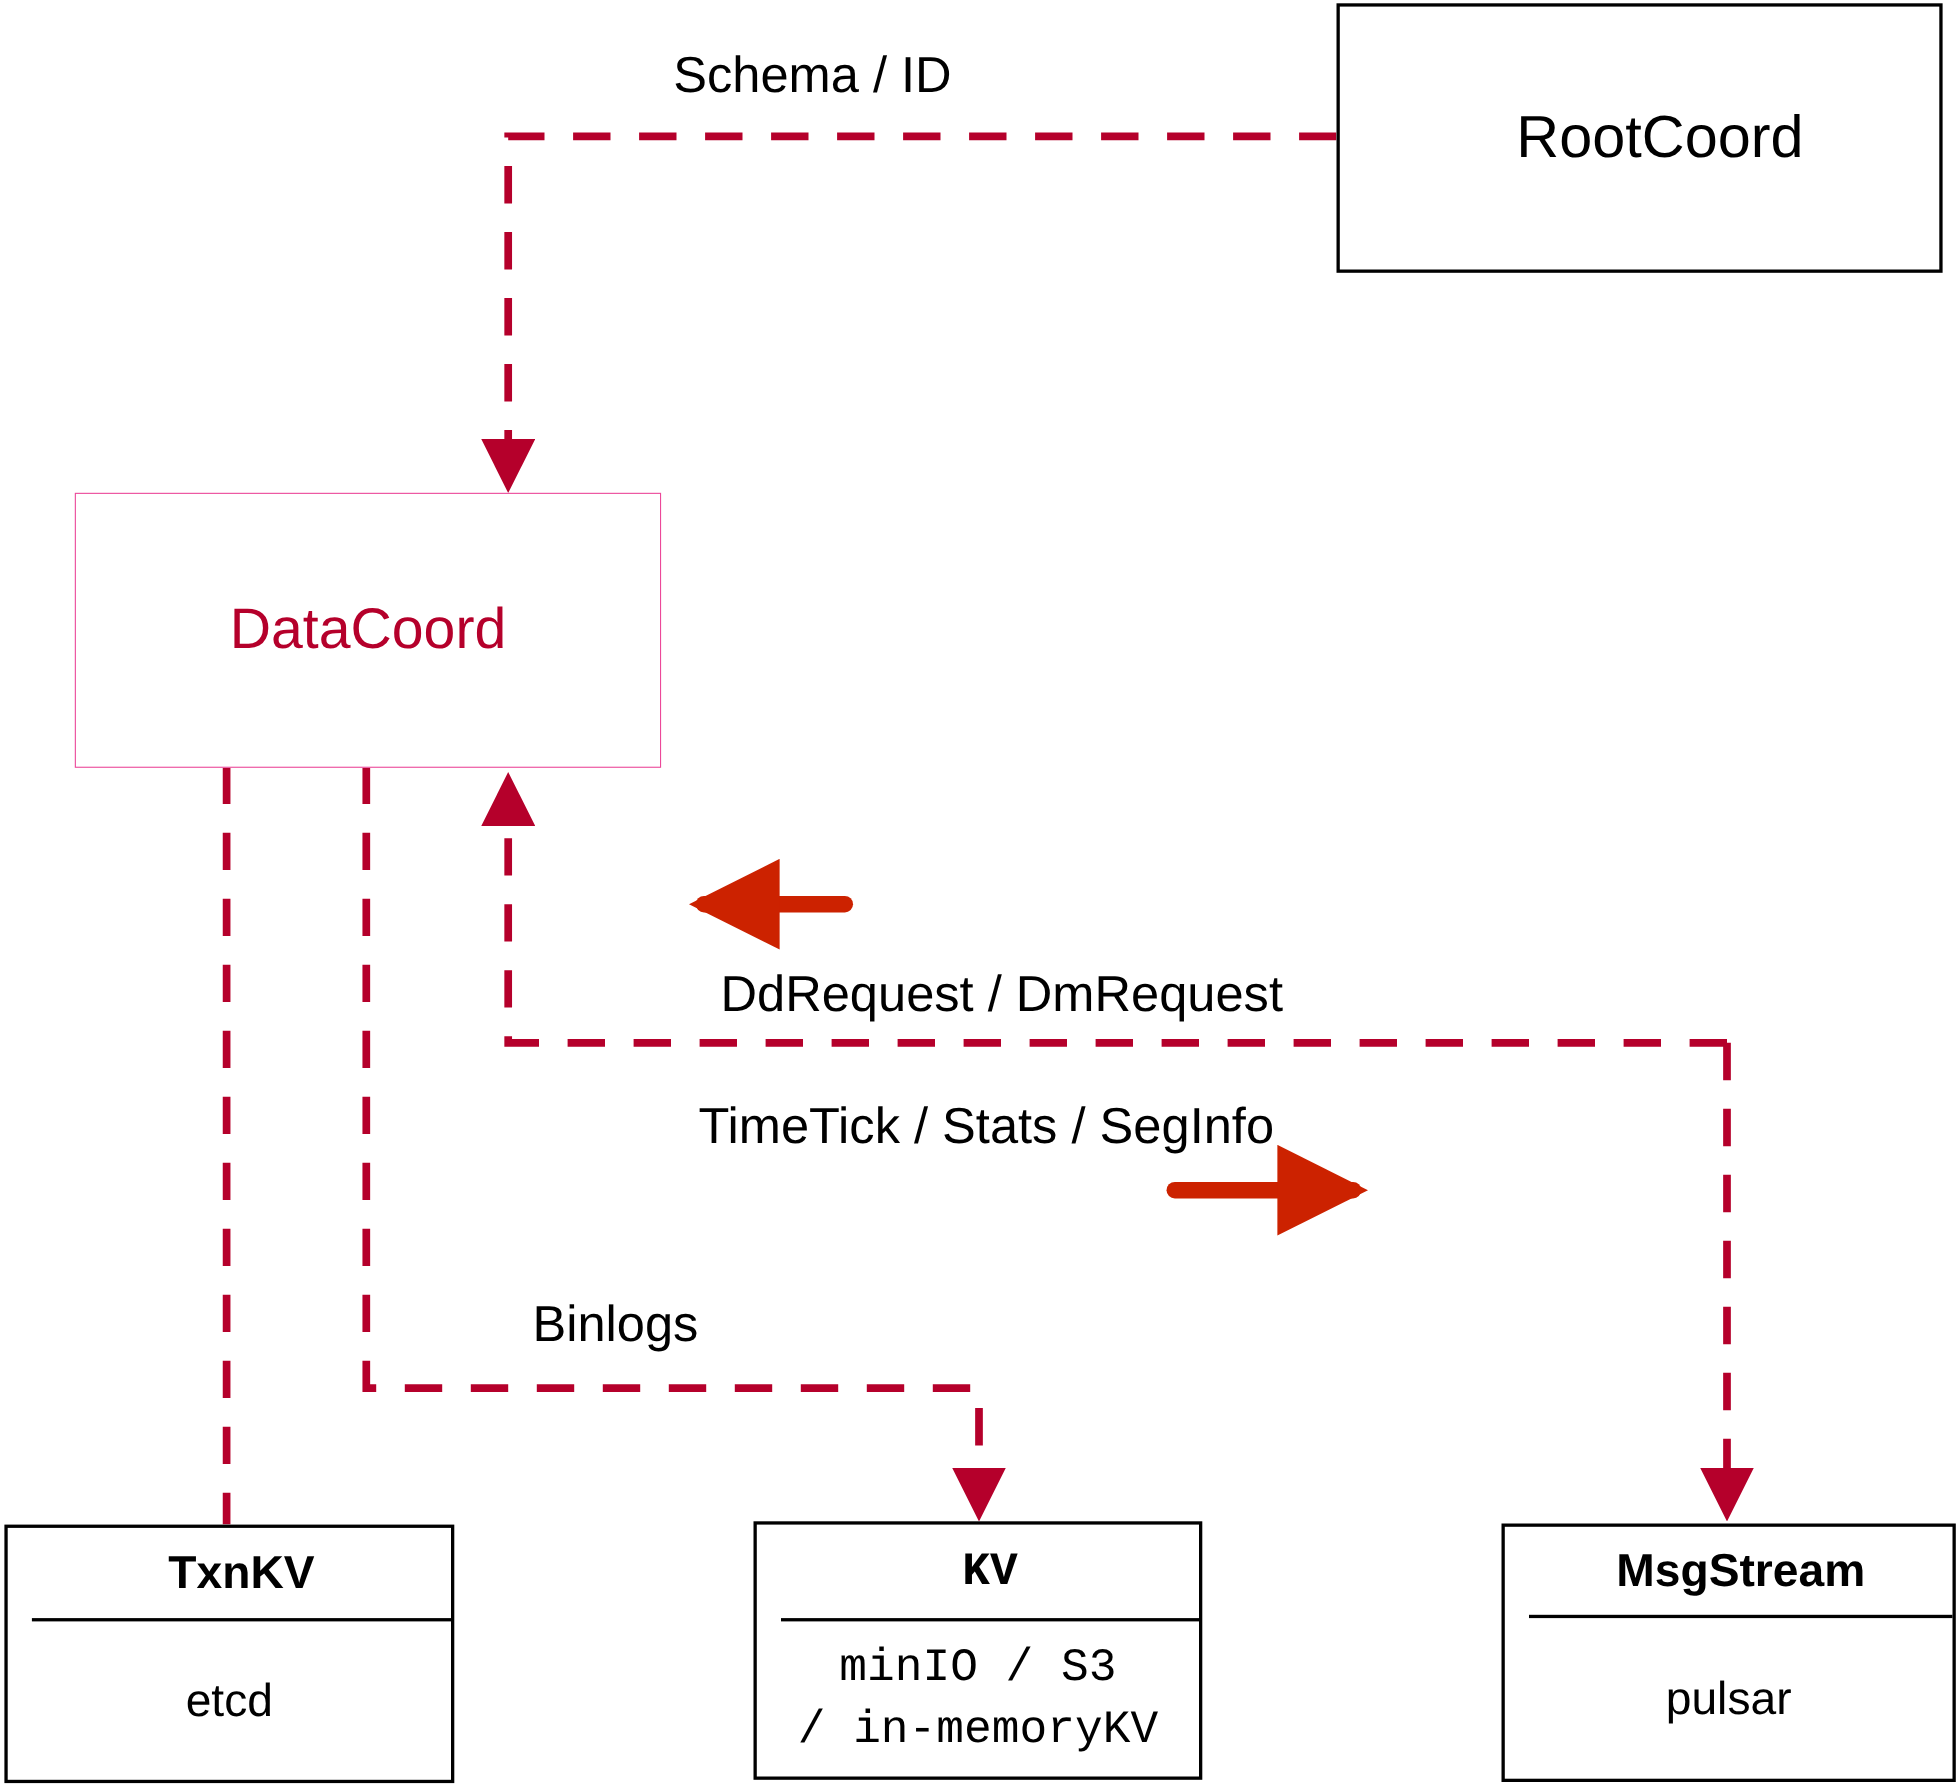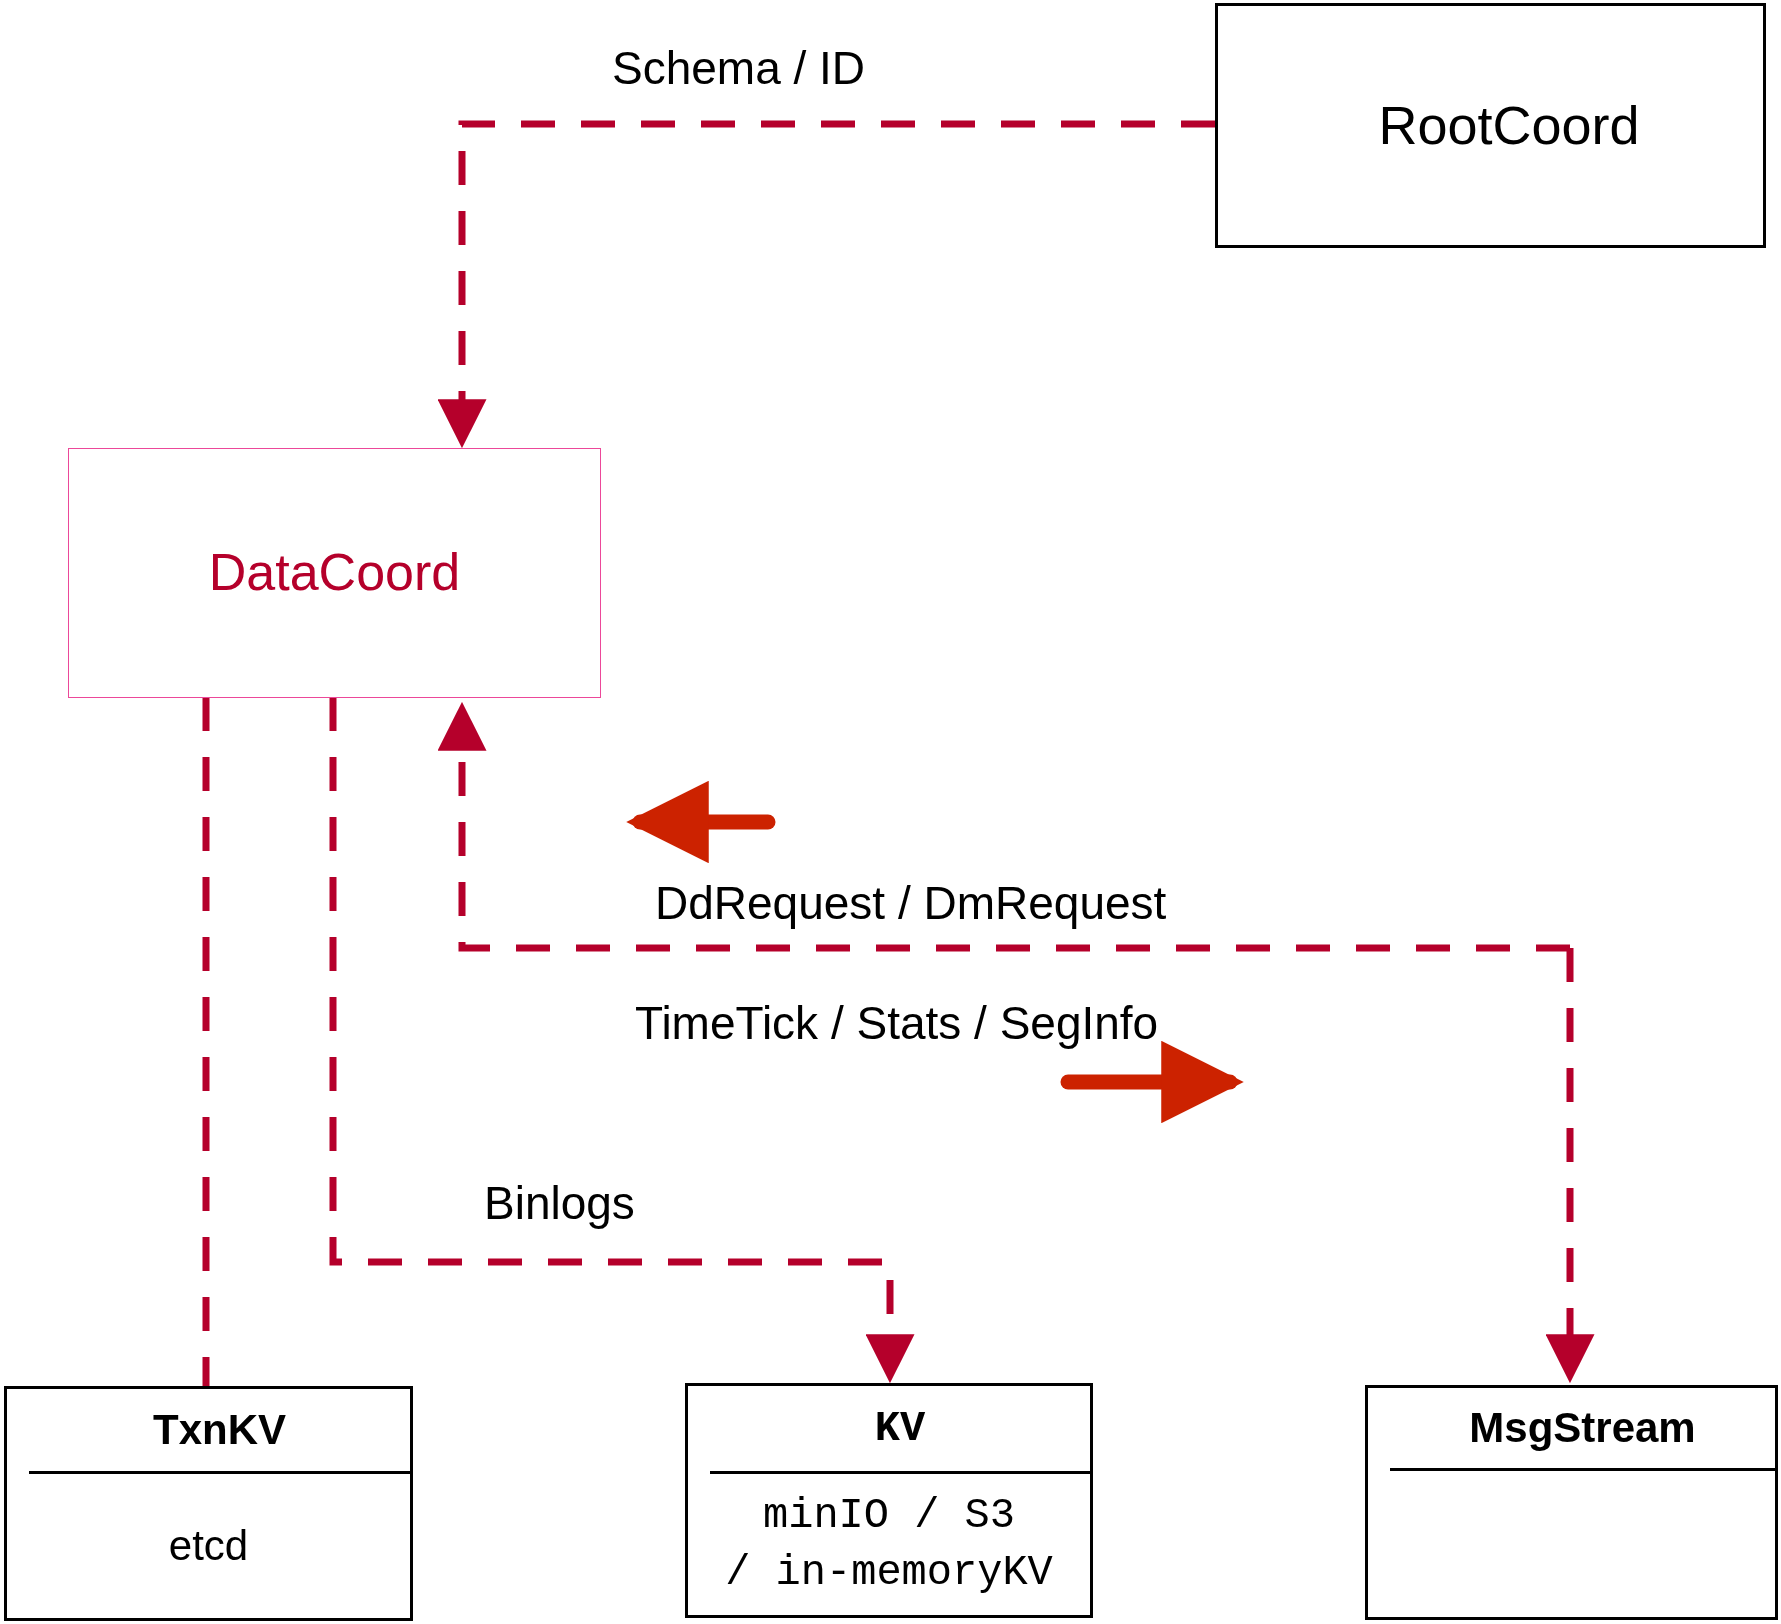--- a/index.html
+++ b/index.html
@@ -145,20 +145,23 @@
   <div class="node-box split-box" style="left:685px; top:1383px; width:408px; height:235px;font-family:Liberation Mono, monospace;">
     <div class="split-head" style="height:85px;">KV</div>
     <div class="split-body">
       <div>minIO / S3</div>
       <div>/ in-memoryKV</div>
     </div>
   </div>
 
   <div class="node-box split-box" style="left:1365px; top:1385px; width:413px; height:235px;">
     <div class="split-head" style="height:80px;">MsgStream</div>
+    <div class="split-body">
+      <div>pulsar</div>
+    </div>
   </div>
 
   <div class="edge-label" style="left:655px; top:880px;">DdRequest / DmRequest</div>
 
   <div class="edge-label" style="left:612px; top:45px;">Schema / ID</div>
 
   <div class="edge-label" style="left:635px; top:1000px;">TimeTick / Stats / SegInfo</div>
 
   <div class="edge-label" style="left:484px; top:1180px;">Binlogs</div>
 

